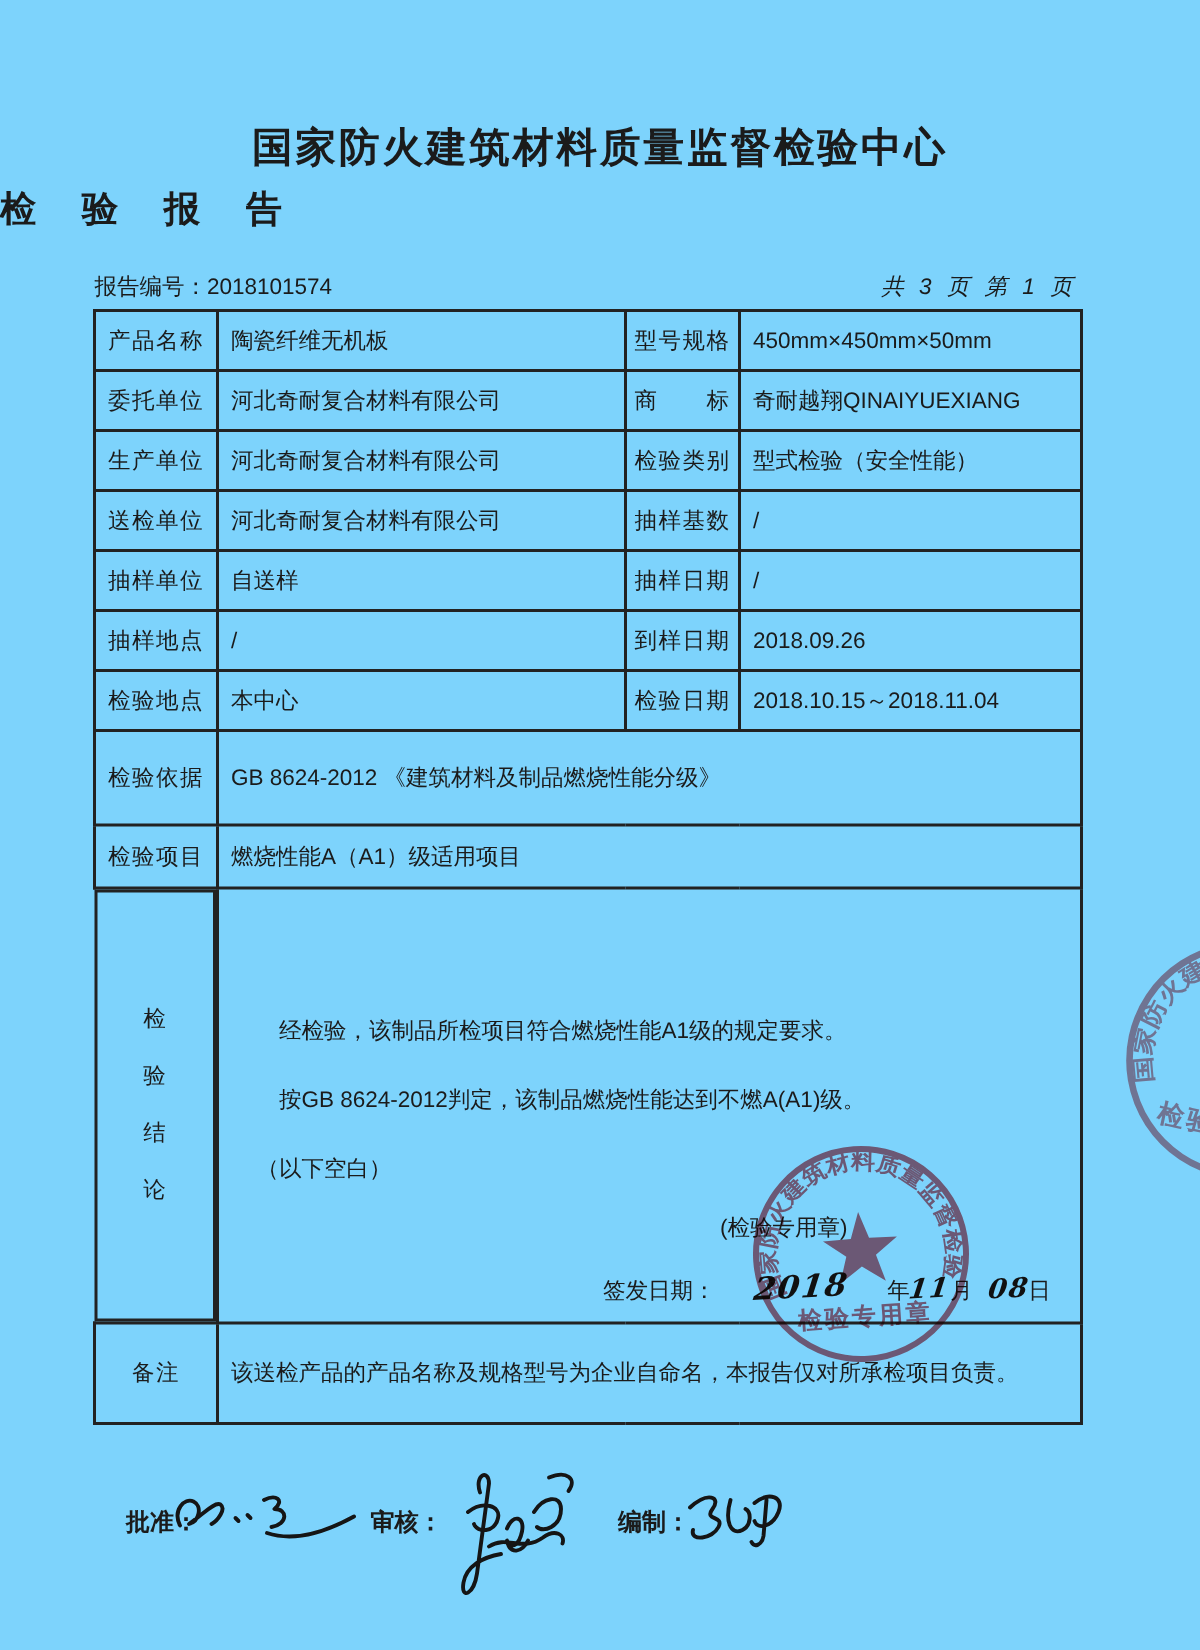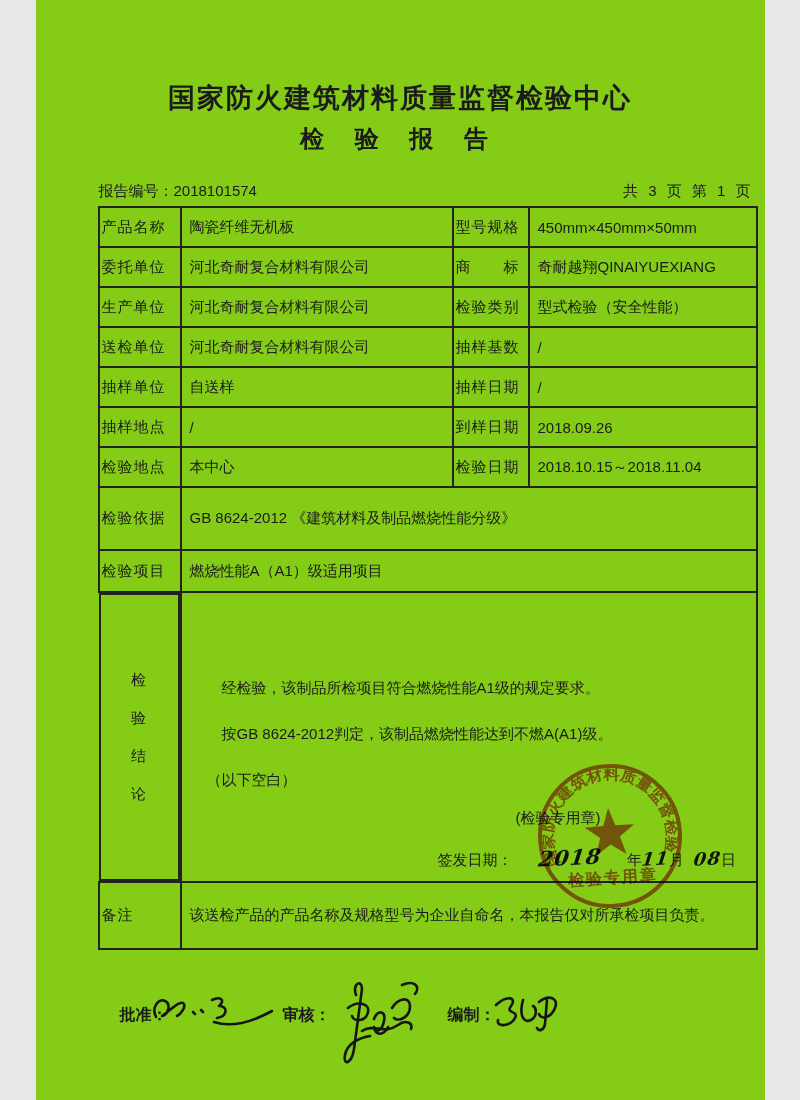--- a/index.html
+++ b/index.html
@@ -1,45 +1,45 @@
 <!DOCTYPE html>
 <html><head>
 <meta charset="utf-8">
 <title>检验报告</title>
 <style>
   html,body { margin:0; padding:0; background:#e8e8e6; }
   .page {
-    position:relative; width:729px; height:1100px; margin:0 auto;
-    background:#84cc16; overflow:hidden;
+    position:relative; width:800px; height:1100px; margin:0 auto;
+    background:#7dd3fc; overflow:hidden;
     font-family:"Liberation Sans","DejaVu Sans",sans-serif;
     color:#1b1b1b;
   }
   
   .doc-title {
     position:absolute; top:80px; left:0; width:100%;
     text-align:center; font-size:27px; font-weight:bold; letter-spacing:2px;
   }
   .doc-subtitle {
     position:absolute; top:123px; left:0; width:100%;
-    text-align:center; font-size:24px; font-weight:bold; letter-spacing:12px;
+    text-align:left; font-size:24px; font-weight:bold; letter-spacing:12px;
   }
   .meta-line {
     position:absolute; top:182px; left:63px; width:655px;
     display:flex; justify-content:space-between; align-items:flex-end;
     font-size:15px;
   }
-  .meta-line .pages { letter-spacing:3px; }
+  .meta-line .pages { letter-spacing:3px;font-style:italic; }
   
   .report-table {
     position:absolute; top:206px; left:62px;
     border-collapse:collapse; table-layout:fixed; width:658px;
     font-size:15px;
   }
   .report-table td { border:2px solid #222; vertical-align:middle; overflow:hidden; }
-  .lbl { letter-spacing:1px; padding:0 2px; }
+  .lbl { text-align:center; letter-spacing:1px; padding:0 2px; }
   .val { padding:2px 6px 2px 8px; }
   tr.rA td { height:34px; }
   tr.rB td { height:42px; }
   tr.rC td { height:57px; }
   tr.rD td { height:36px; }
   tr.rE td { height:284px; }
   tr.rF td { height:61px; }
   .concl-cell { position:relative; padding:0; }
   .concl-body { padding:17px 14px 0 10px; }
   .concl-body p { margin:0 0 25px 0; line-height:21px; text-indent:2em; }

